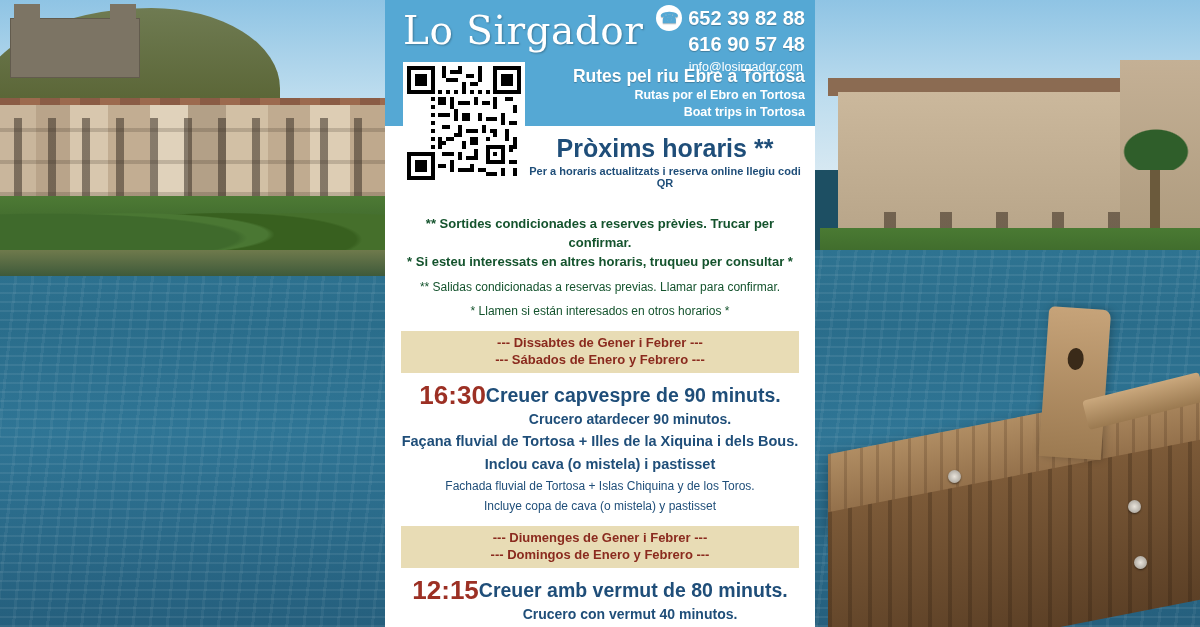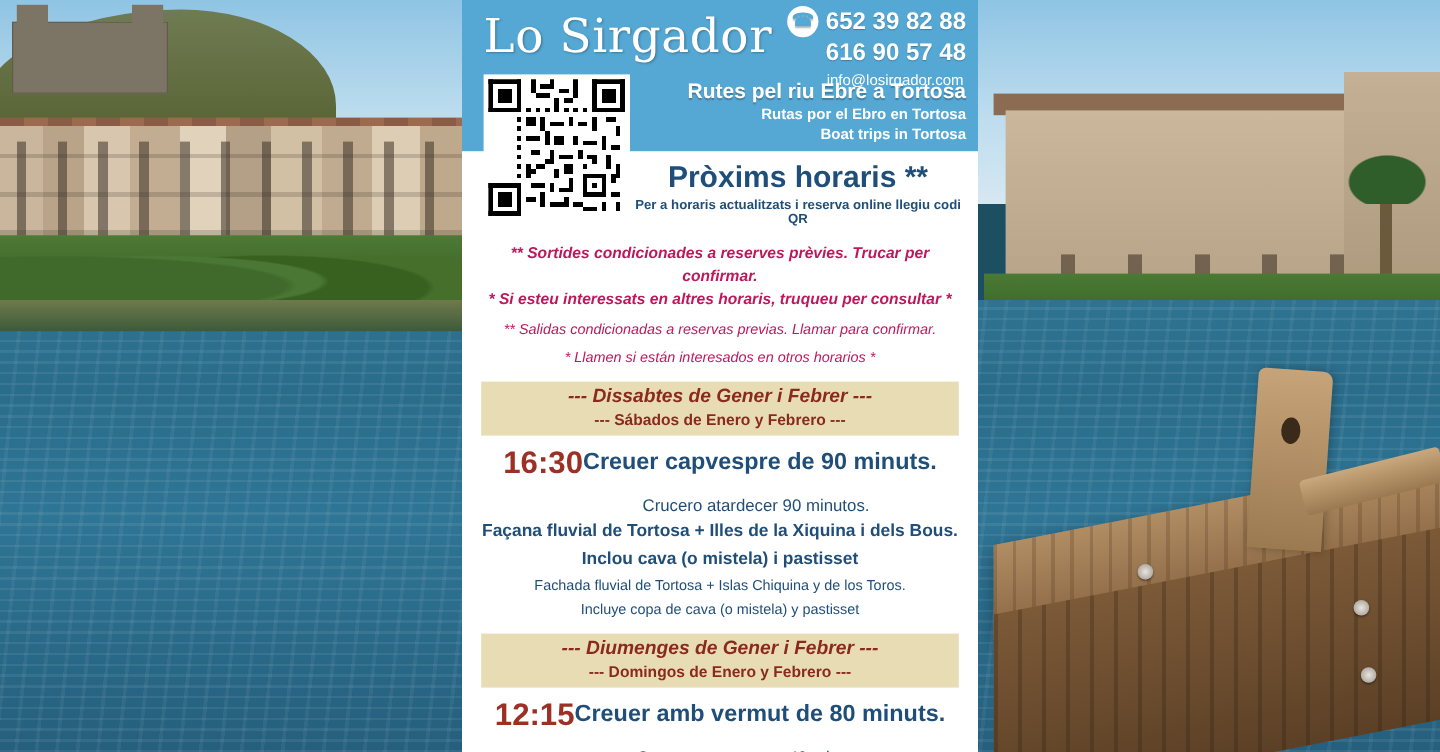--- a/index.html
+++ b/index.html
@@ -306,45 +306,43 @@
   }
   .prox-sub {
     font-size: 11px;
     font-weight: bold;
     color: #1f4e79;
     padding-left: 130px;
     margin-top: 2px;
   }
 
   .notes {
-    margin-top: 13px;
-    color: #be185d;
-    font-style: italic;
+    margin-top: 26px;
+    color: #14532d;
   }
   .note-ca {
     font-size: 13px;
     font-weight: bold;
     line-height: 1.45;
   }
   .note-es {
     font-size: 12px;
     line-height: 1.45;
     margin-top: 7px;
   }
 
   .band {
     margin: 11px 6px 0 6px;
     background: #e8dcb5;
     padding: 4px 0 6px 0;
   }
   .band-ca {
-    font-size: 16px;
+    font-size: 13px;
     font-weight: bold;
     color: #8a2a1e;
-    font-style: italic;
   }
   .band-es {
     font-size: 13px;
     font-weight: bold;
     color: #8a2a1e;
     margin-top: 2px;
   }
 
   .trip {
     margin-top: 7px;
@@ -360,22 +358,23 @@
     color: #9c3024;
   }
   .trip-title {
     font-size: 19.5px;
     font-weight: bold;
     color: #1f4e79;
   }
   .trip-title-es {
     font-size: 14px;
     color: #1f4e79;
-    margin-top: 12px;
+    margin-top: 0px;
     padding-left: 60px;
+    font-weight: bold;
   }
   .trip-desc {
     margin-top: 5px;
     font-size: 14.5px;
     font-weight: bold;
     color: #1f4e79;
     line-height: 1.25;
   }
   .trip-desc-es {
     margin-top: 5px;

